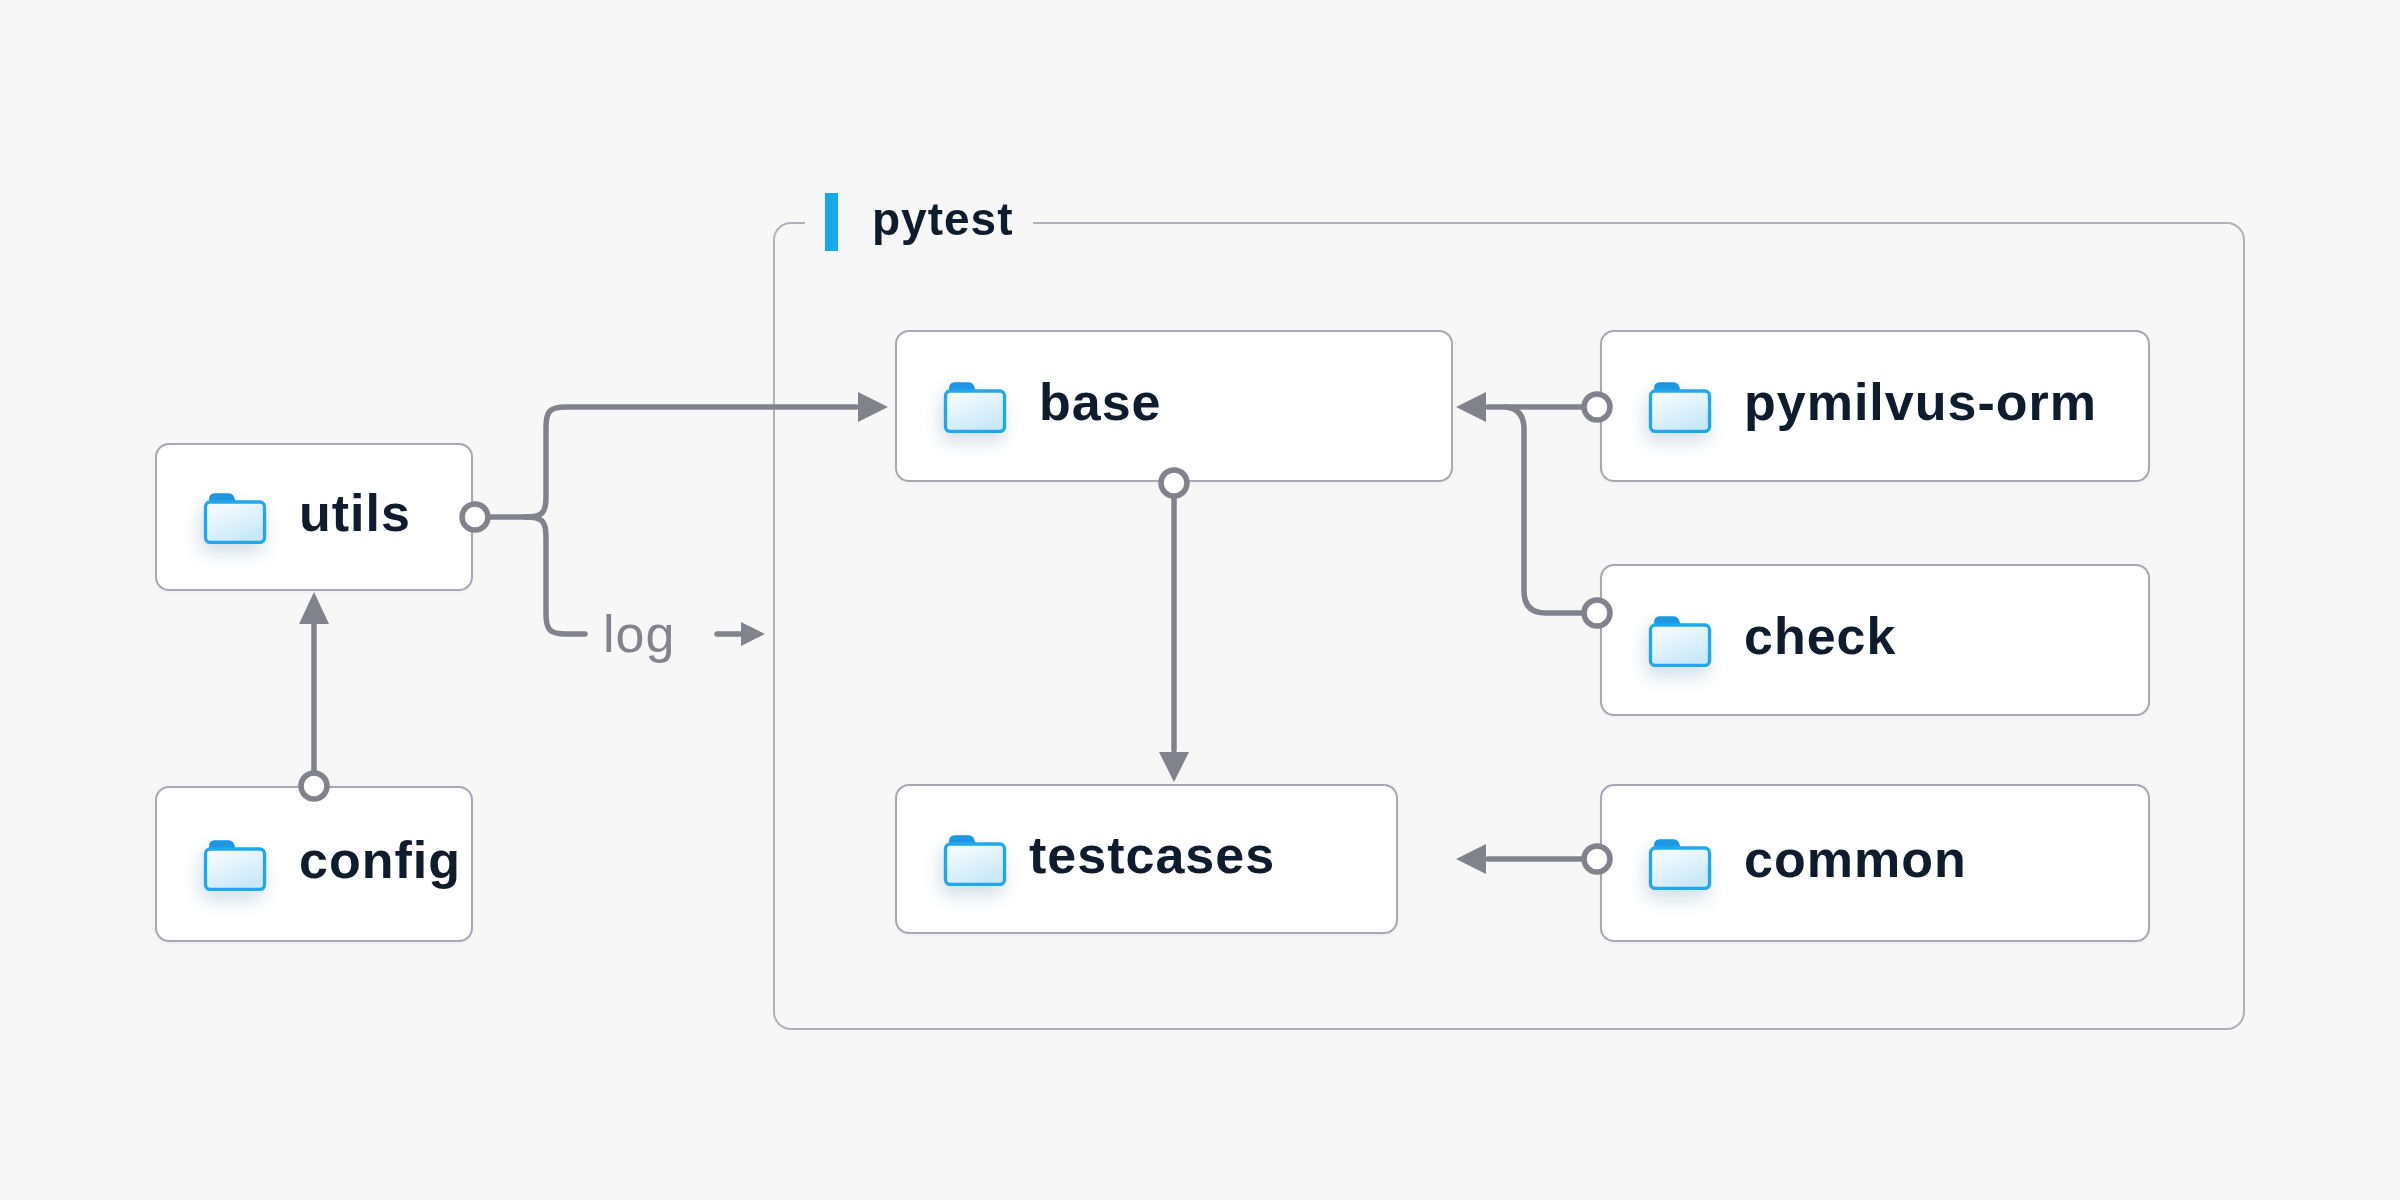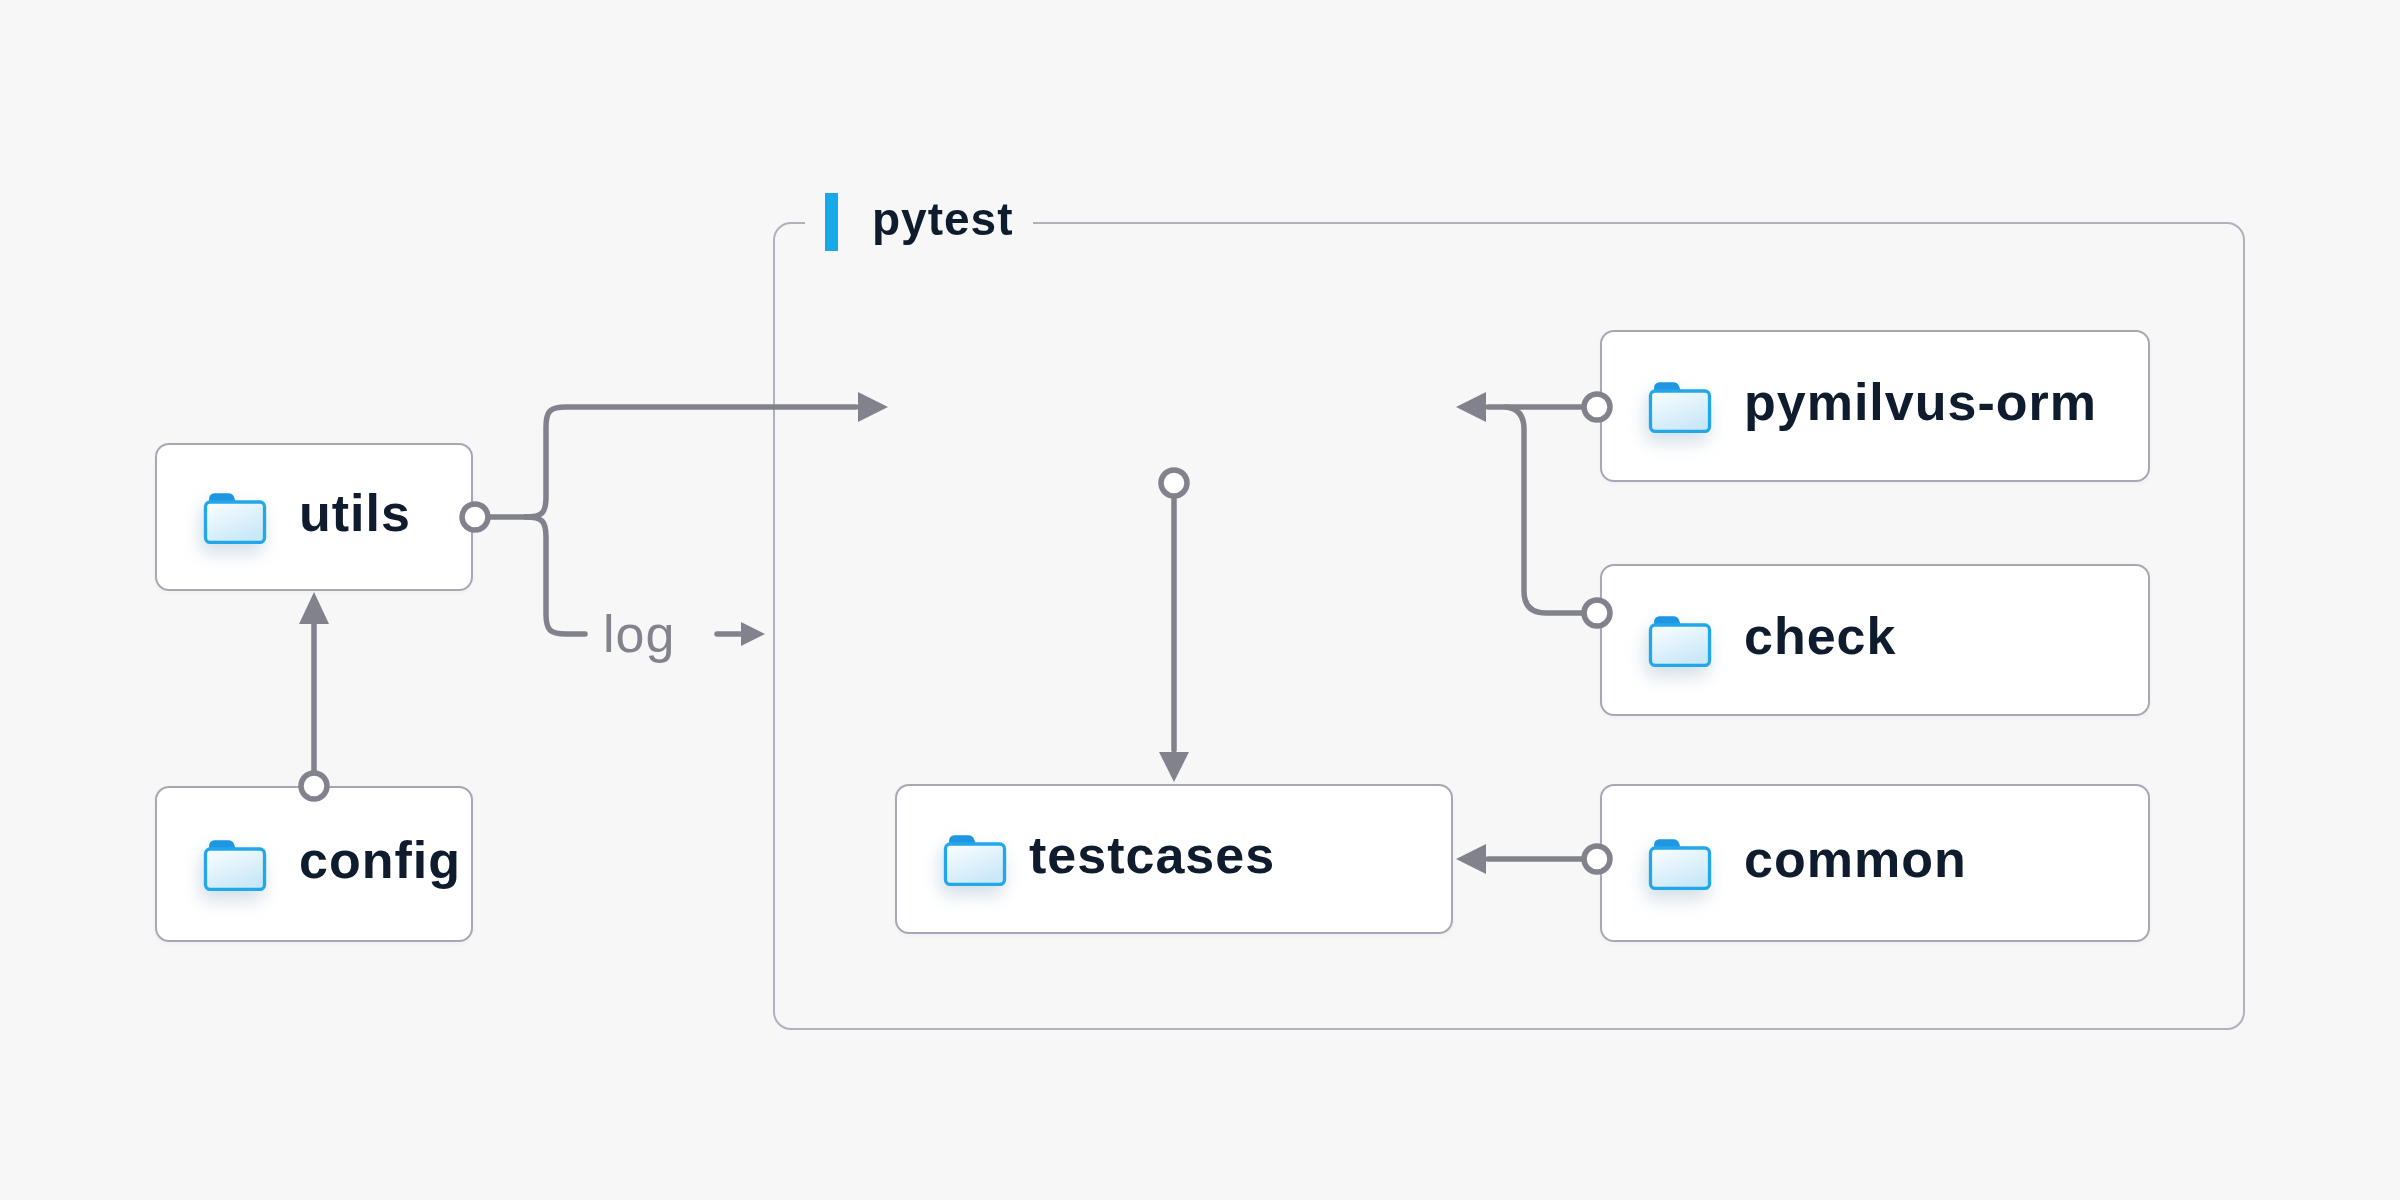--- a/index.html
+++ b/index.html
@@ -76,21 +76,21 @@
     width: 68px; height: 58px;
     flex: 0 0 auto;
     filter: drop-shadow(-3px 9px 9px rgba(125,160,185,0.35));
   }
 
   #node-utils     { left: 155px;  top: 443px; width: 318px; height: 148px; }
   #node-config    { left: 155px;  top: 786px; width: 318px; height: 156px; }
   #node-base      { left: 895px;  top: 330px; width: 558px; height: 152px; }
   #node-pymilvus  { left: 1600px; top: 330px; width: 550px; height: 152px; }
   #node-check     { left: 1600px; top: 564px; width: 550px; height: 152px; }
-  #node-testcases { left: 895px;  top: 784px; width: 558px; height: 150px; gap: 20px; }
+  #node-testcases { left: 895px;  top: 784px; width: 503px; height: 150px; gap: 20px; }
   #node-common    { left: 1600px; top: 784px; width: 550px; height: 158px; }
 
   
   .edges {
     position: absolute;
     left: 0; top: 0;
     width: 2400px; height: 1200px;
     z-index: 4;
     pointer-events: none;
   }
@@ -197,20 +197,27 @@
   </div>
 
   <div class="node" id="node-config">
     <svg class="folder-icon" viewBox="0 0 64 56">
       <path d="M7 18 V10 a5 5 0 0 1 5 -5 h13.5 a6 6 0 0 1 5.8 4.4 L33.6 16 33 18 Z" fill="#1e96e2"></path>
       <rect x="3.5" y="13.5" width="57" height="39" rx="4.5" fill="url(#fg)" stroke="#23a7eb" stroke-width="3.2"></rect>
     </svg>
     <span class="label">config</span>
   </div>
 
+  <div class="node" id="node-base">
+    <svg class="folder-icon" viewBox="0 0 64 56">
+      <path d="M7 18 V10 a5 5 0 0 1 5 -5 h13.5 a6 6 0 0 1 5.8 4.4 L33.6 16 33 18 Z" fill="#1e96e2"></path>
+      <rect x="3.5" y="13.5" width="57" height="39" rx="4.5" fill="url(#fg)" stroke="#23a7eb" stroke-width="3.2"></rect>
+    </svg>
+    <span class="label">base</span>
+  </div>
 
   <div class="node" id="node-pymilvus">
     <svg class="folder-icon" viewBox="0 0 64 56">
       <path d="M7 18 V10 a5 5 0 0 1 5 -5 h13.5 a6 6 0 0 1 5.8 4.4 L33.6 16 33 18 Z" fill="#1e96e2"></path>
       <rect x="3.5" y="13.5" width="57" height="39" rx="4.5" fill="url(#fg)" stroke="#23a7eb" stroke-width="3.2"></rect>
     </svg>
     <span class="label">pymilvus-orm</span>
   </div>
 
   <div class="node" id="node-check">

